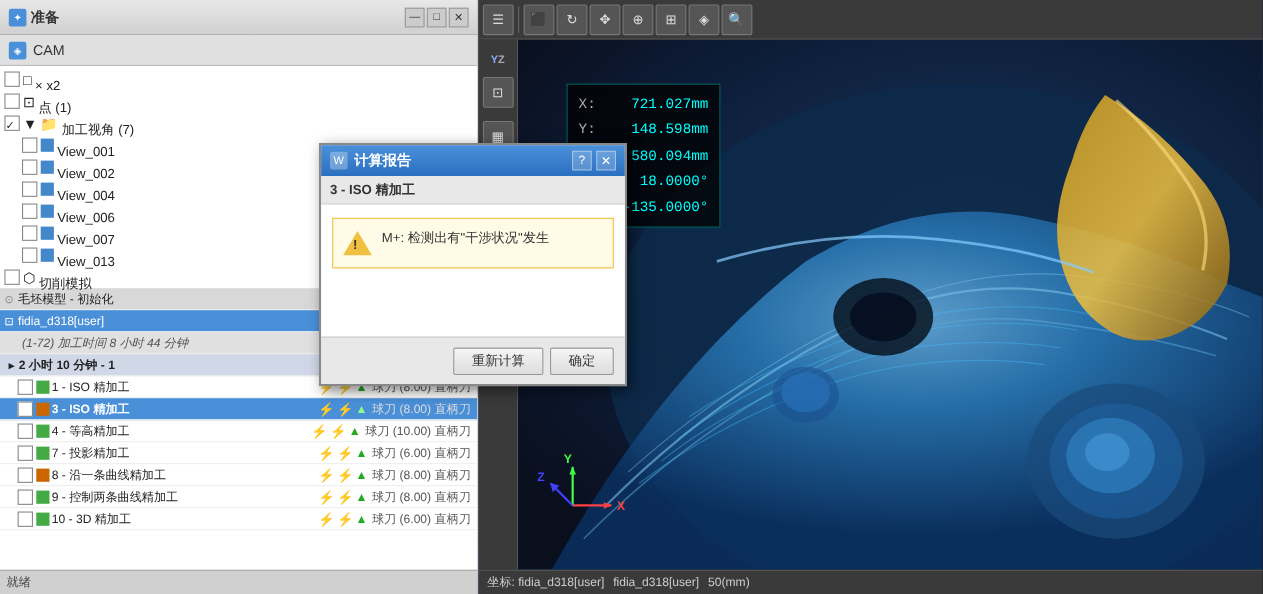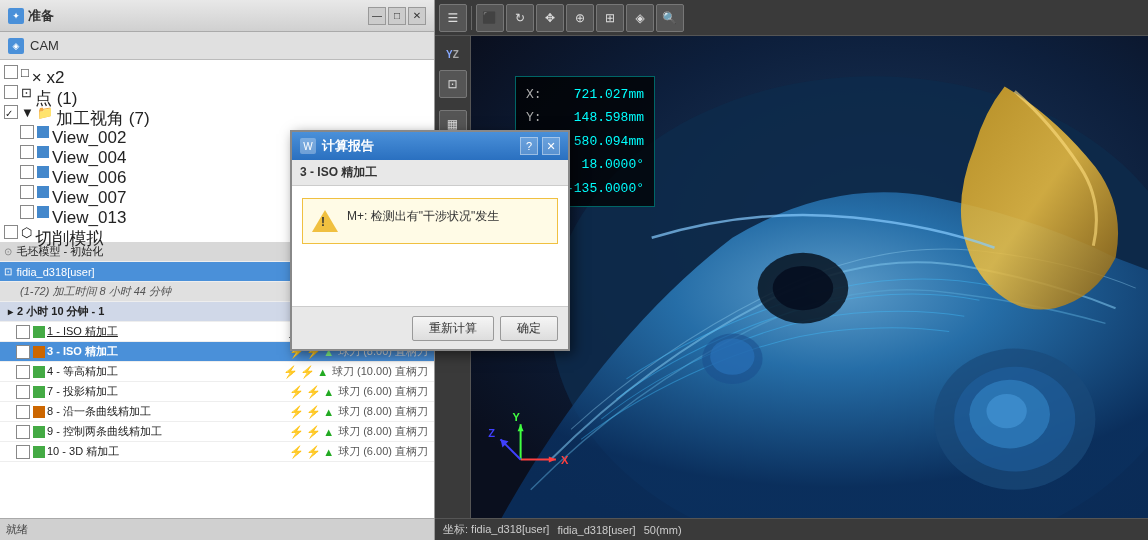--- a/index.html
+++ b/index.html
@@ -87,21 +87,21 @@
       color: #222;
     }
 
     .indent-1 { padding-left: 4px; }
     .indent-2 { padding-left: 20px; }
 
     .chk { width: 14px; height: 14px; border: 1px solid #888; background: white; margin-right: 3px; flex-shrink: 0; display: inline-block; }
     .chk.checked::after { content: '✓'; font-size: 10px; }
 
     .tree-icon { margin-right: 3px; font-size: 13px; flex-shrink: 0; }
-    .tree-label { font-size: 17px; margin-top: 12px; }
+    .tree-label { font-size: 12px; margin-top: 12px; }
 
     .section-header {
       background: #4a90d9;
       color: white;
       padding: 2px 4px;
       font-size: 12px;
       font-weight: bold;
       height: 22px;
       display: flex;
       align-items: center;
@@ -394,20 +394,25 @@
     <div class="tree-item indent-1">
       <span class="chk checked"></span>
       <span class="tree-icon">▼</span>
       <span class="tree-icon">📁</span>
       <span class="tree-label">加工视角 (7)</span>
     </div>
 
     <div class="tree-item indent-2">
       <span class="chk"></span>
       <span style="width:12px;height:12px;background:#4488cc;display:inline-block;margin-right:3px;"></span>
+      <span class="tree-label">View_001</span>
+    </div>
+    <div class="tree-item indent-2">
+      <span class="chk"></span>
+      <span style="width:12px;height:12px;background:#4488cc;display:inline-block;margin-right:3px;"></span>
       <span class="tree-label">View_002</span>
     </div>
     <div class="tree-item indent-2">
       <span class="chk"></span>
       <span style="width:12px;height:12px;background:#4488cc;display:inline-block;margin-right:3px;"></span>
       <span class="tree-label">View_004</span>
     </div>
     <div class="tree-item indent-2">
       <span class="chk"></span>
       <span style="width:12px;height:12px;background:#4488cc;display:inline-block;margin-right:3px;"></span>
@@ -443,21 +448,21 @@
 
     <div class="op-row time-row" style="padding-left:20px;align-items:center;">
       <span class="op-name">(1-72) 加工时间 8 小时 44 分钟</span>
     </div>
 
     <div class="op-row group-row" style="padding-left:8px;">
       <span style="font-size:10px;margin-right:4px;">▸</span>
       <span class="op-name">2 小时 10 分钟 - 1</span>
     </div>
 
-    <div class="op-row" style="padding-left:16px;text-decoration:underline;">
+    <div class="op-row" style="padding-left:16px;">
       <span class="chk"></span>
       <span style="width:12px;height:12px;background:#44aa44;display:inline-block;margin-right:2px;flex-shrink:0;"></span>
       <span class="op-name">1 - ISO 精加工</span>
       <div class="op-icons">
         <span class="lightning">⚡</span>
         <span class="lightning">⚡</span>
         <span class="green-up">▲</span>
       </div>
       <span class="op-tool">球刀 (8.00) 直柄刀</span>
     </div>

